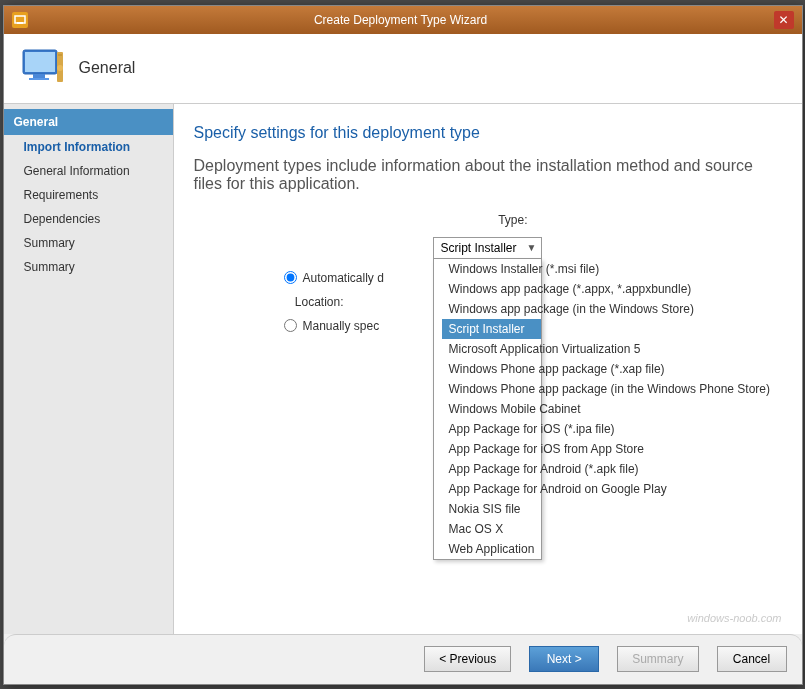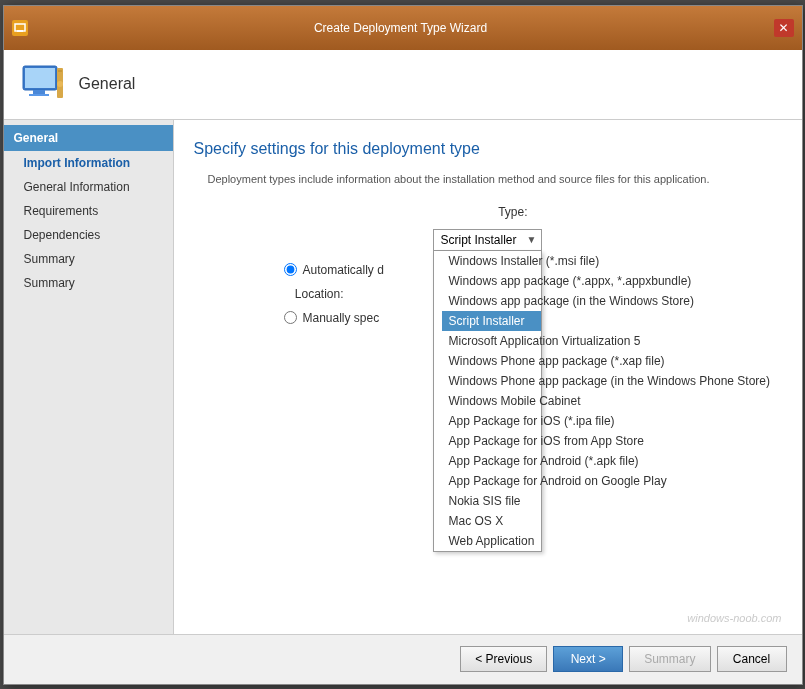--- a/index.html
+++ b/index.html
@@ -18,21 +18,21 @@
       width: 800px;
       height: 680px;
       background: #f0f0f0;
       border: 1px solid #888;
       display: flex;
       flex-direction: column;
       box-shadow: 2px 2px 10px rgba(0,0,0,0.5);
     }
     .titlebar {
       background: linear-gradient(to bottom, #c47a3a, #a05a20);
-      height: 44px;
+      height: 28px;
       display: flex;
       align-items: center;
       justify-content: space-between;
       padding: 0 8px;
       flex-shrink: 0;
     }
     .titlebar-icon {
       width: 16px;
       height: 16px;
       background: #e8a020;
@@ -115,24 +115,23 @@
       background: white;
       overflow: auto;
       position: relative;
     }
     .page-title {
       font-size: 16px;
       color: #1a5fa8;
       margin-bottom: 15px;
     }
     .description {
-      font-size: 11px;
+      font-size: 16px;
       color: #555;
       margin-bottom: 20px;
-      margin-left: 14px;
     }
     .form-row {
       display: flex;
       align-items: center;
       margin-bottom: 12px;
       gap: 10px;
       flex-direction: column;
     }
     .form-label {
       width: 80px;
@@ -211,23 +210,24 @@
       width: 60px;
       text-align: right;
     }
     .footer {
       background: #f0f0f0;
       border-top: 1px solid #ccc;
       padding: 8px 15px;
       display: flex;
       align-items: center;
       justify-content: flex-end;
-      gap: 6px;
+      gap: 18px;
       flex-shrink: 0;
       height: 50px;
+      border-radius: 12px;
     }
     .btn {
       padding: 5px 14px;
       font-size: 12px;
       border: 1px solid #999;
       background: linear-gradient(to bottom, #f8f8f8, #e0e0e0);
       cursor: pointer;
       min-width: 70px;
       height: 26px;
     }

